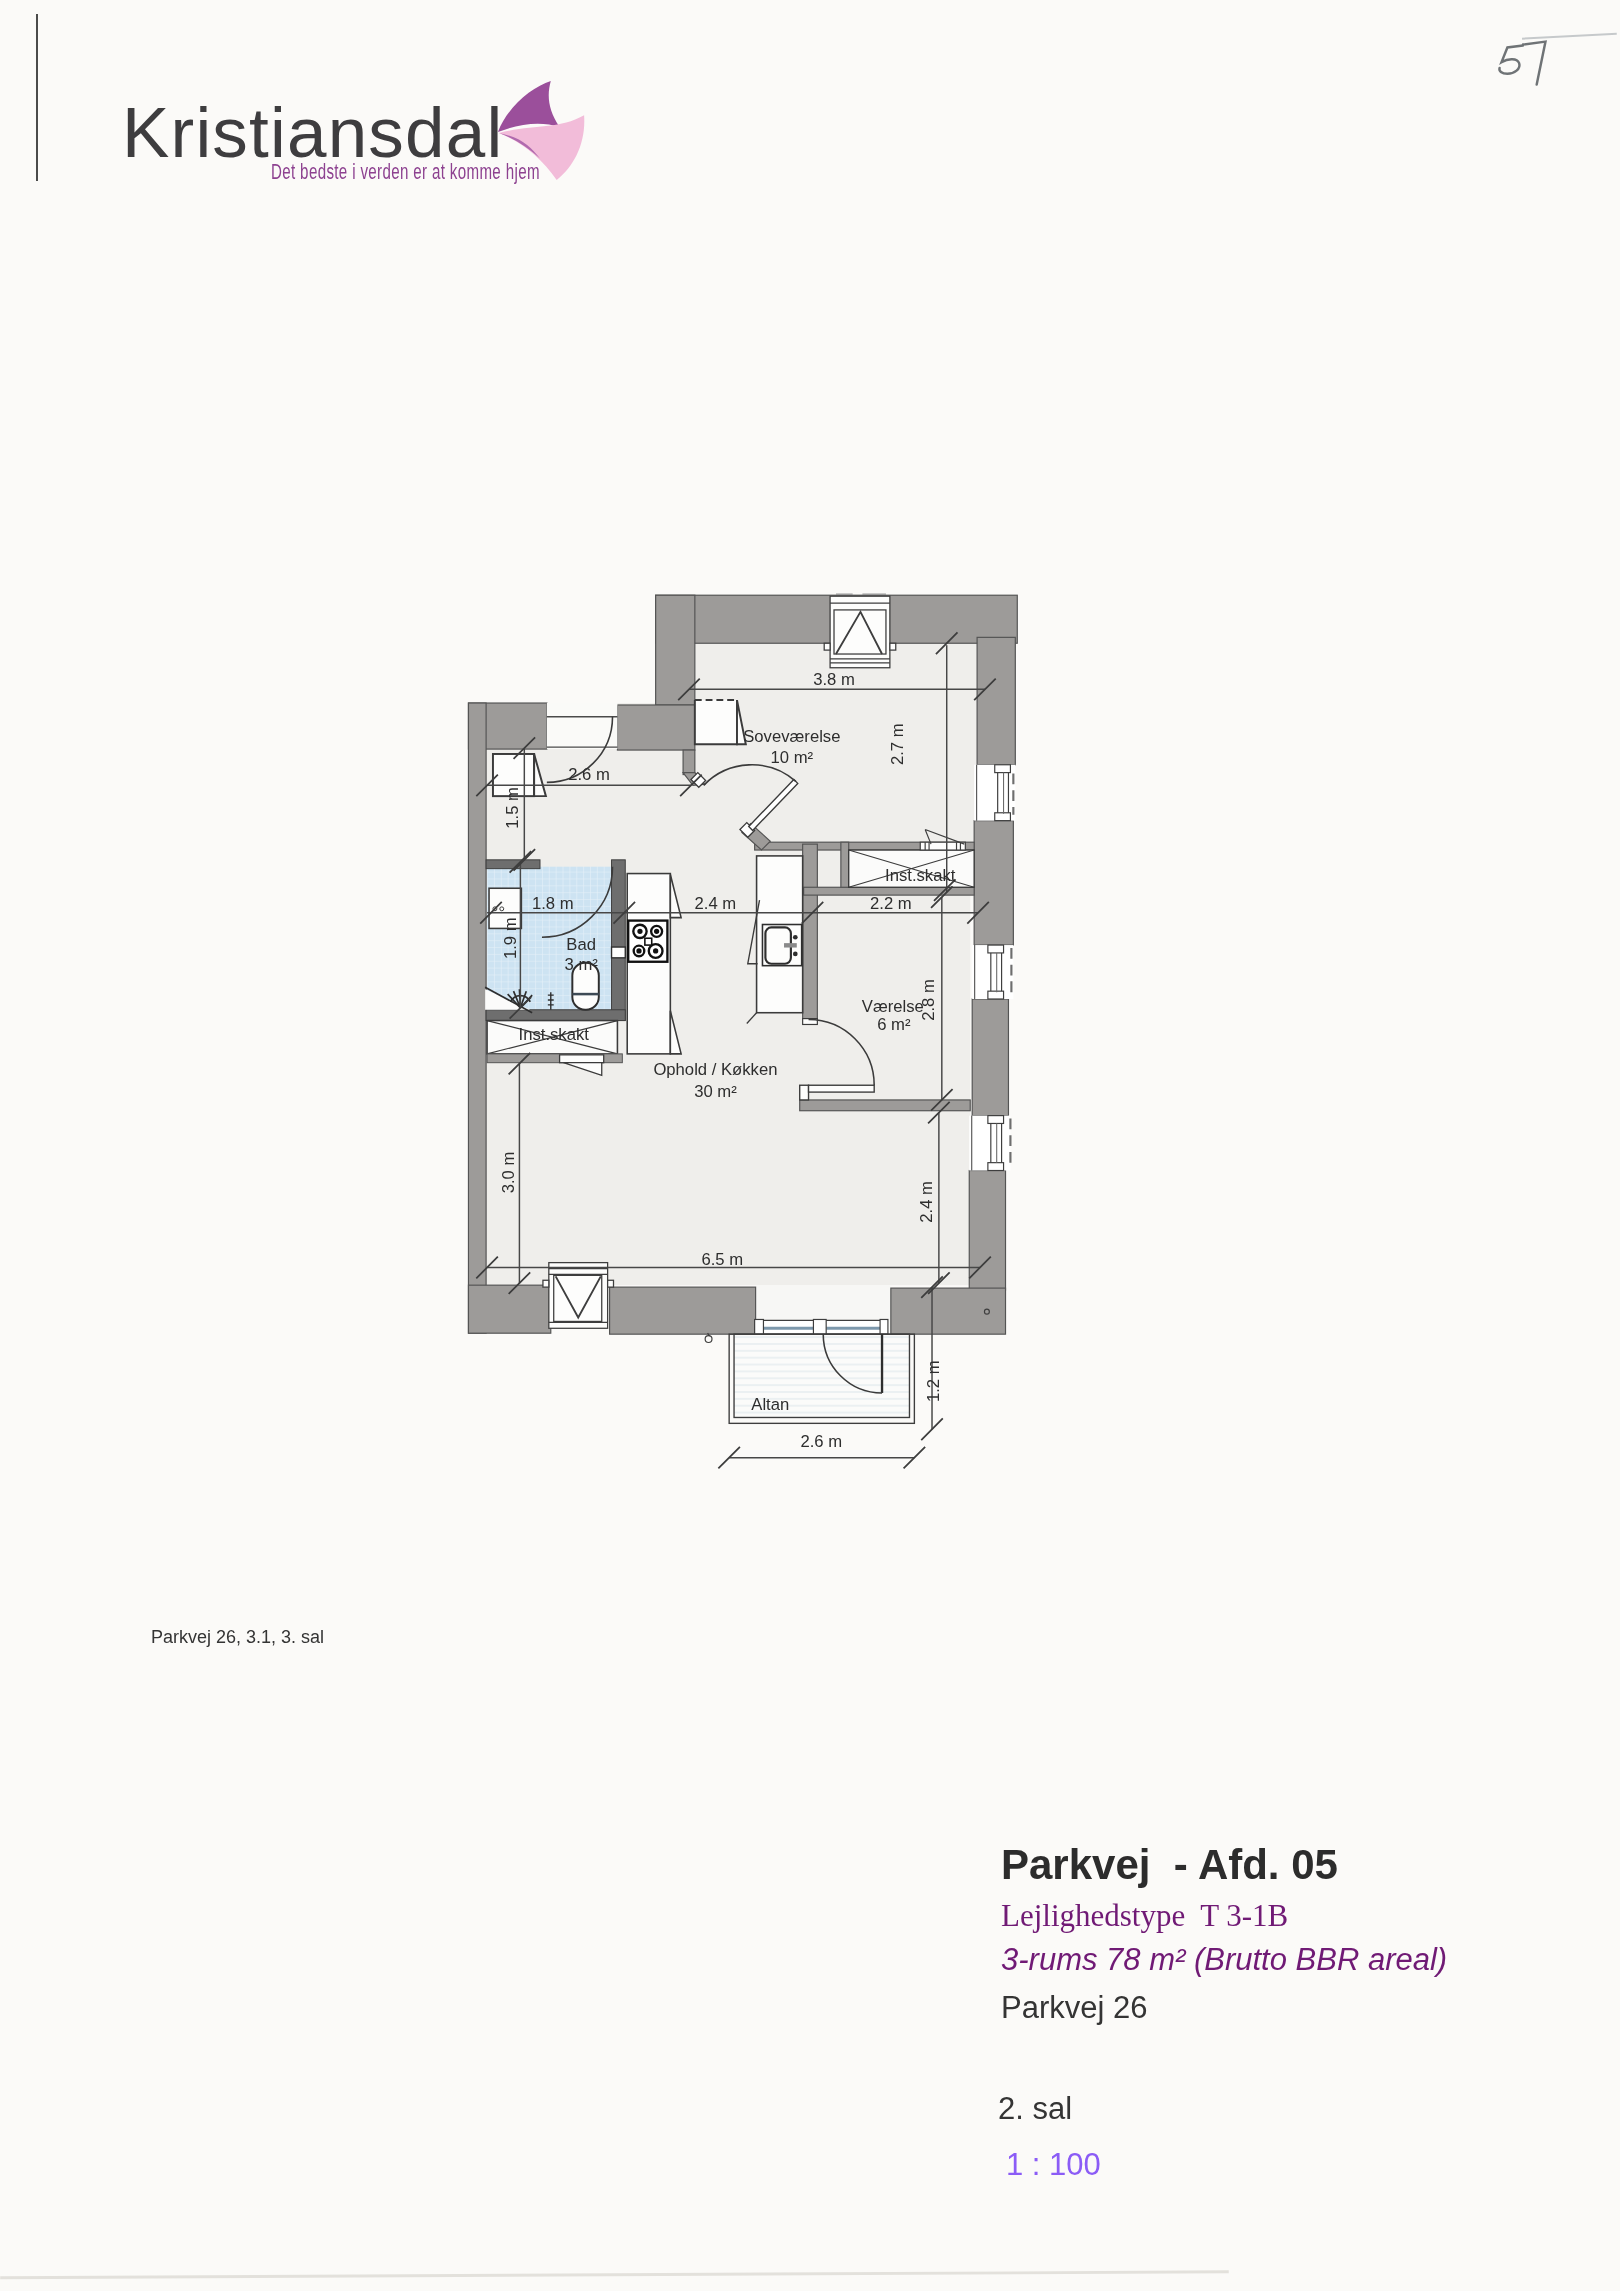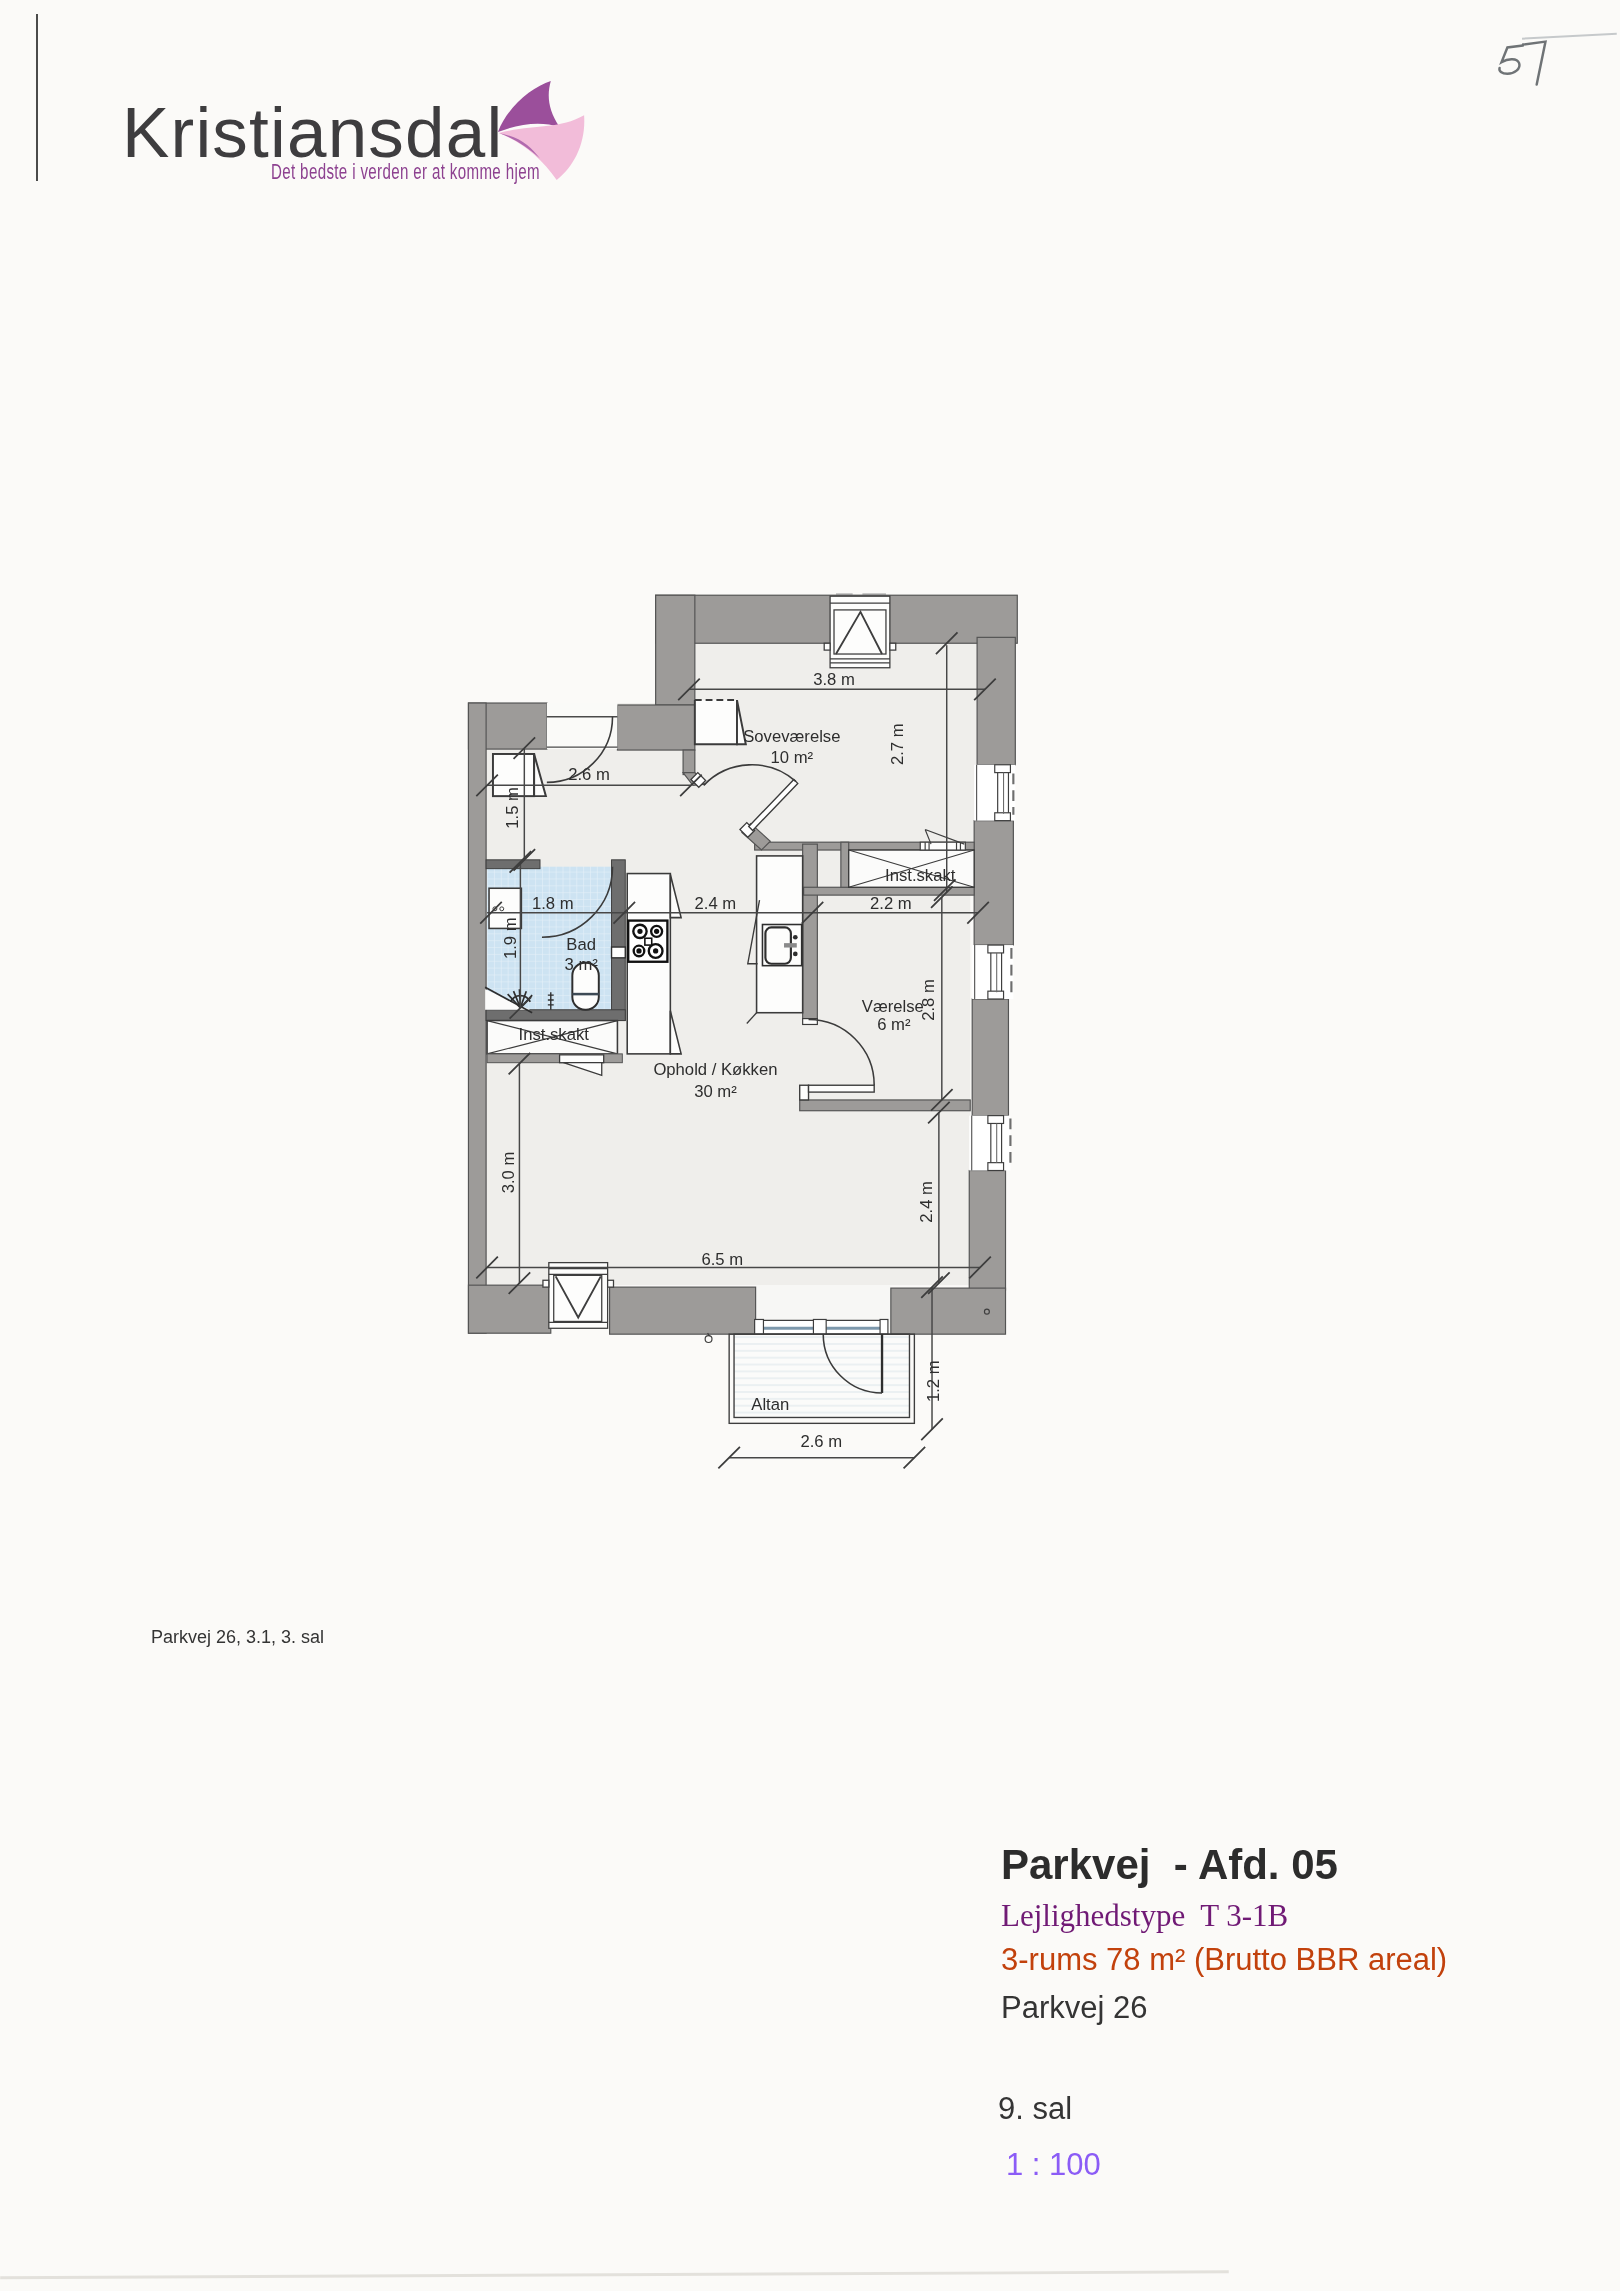--- a/index.html
+++ b/index.html
@@ -26,25 +26,25 @@
   <path d="M54,20 L77,17 L68,61" fill="none" stroke="#6f7376" stroke-width="2.5" stroke-linecap="round"></path>
   <path d="M53,14 L150,9" fill="none" stroke="#c6c9cb" stroke-width="2"></path>
 </svg>
 
 <div class="abs" style="left:151px;top:1627px;font-size:18px;color:#343434;">Parkvej 26, 3.1, 3. sal</div>
 
 <div class="abs" style="left:1001px;top:1841px;font-size:42px;font-weight:bold;color:#2c2c2c;letter-spacing:0px;">Parkvej&nbsp; - Afd. 05</div>
 
 <div class="abs" style="left:1001px;top:1898px;font-size:31px;color:#701a75;font-family:Liberation Serif, serif;">Lejlighedstype&nbsp; T 3-1B</div>
 
-<div class="abs" style="left:1001px;top:1942px;font-size:31px;color:#c2410c;">3-rums 78 m² (Brutto BBR areal)</div>
+<div class="abs" style="left:1001px;top:1942px;font-size:31px;color:#701a75;font-style:italic;">3-rums 78 m² (Brutto BBR areal)</div>
 
 <div class="abs" style="left:1001px;top:1990px;font-size:31px;color:#343434;">Parkvej 26</div>
 
-<div class="abs" style="left:998px;top:2091px;font-size:31px;color:#343434;">9. sal</div>
+<div class="abs" style="left:998px;top:2091px;font-size:31px;color:#343434;">2. sal</div>
 
 <div class="abs" style="left:1006px;top:2147px;font-size:31px;color:#8b5cf6;">1 : 100</div>
 
 <svg class="abs" style="left:0;top:0" width="1620" height="2292" viewBox="0 0 1653 2338">
 <defs>
 <pattern id="tile" width="7" height="7" patternUnits="userSpaceOnUse">
   <rect width="7" height="7" fill="#cde3f2"></rect>
   <path d="M0,0 H7 M0,0 V7" stroke="#e7f1f9" stroke-width="1.2" fill="none"></path>
 </pattern>
 <pattern id="altan" width="10" height="7" patternUnits="userSpaceOnUse">

